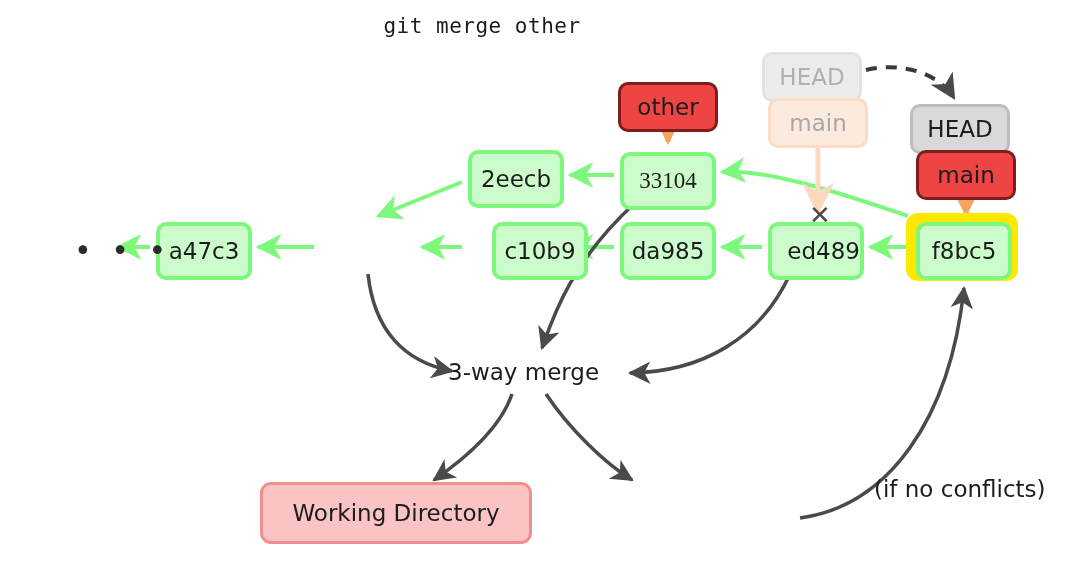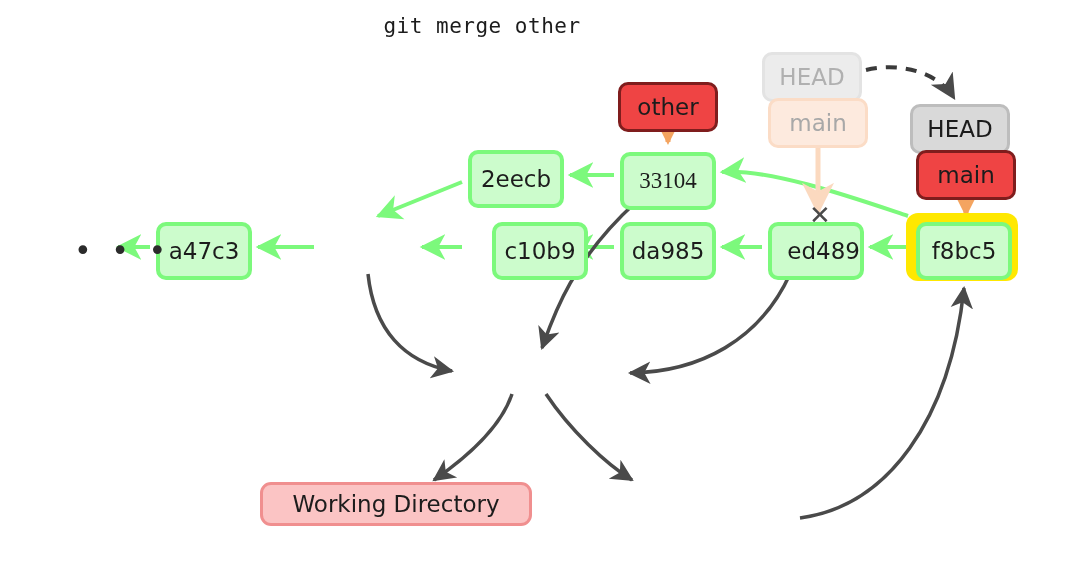--- a/index.html
+++ b/index.html
@@ -89,21 +89,21 @@
     border: 3px solid #fbdcc6;
     color: #a8a8a8;
   }
   .ref-gray-faded {
     background: #ececec;
     border: 3px solid #e3e3e3;
     color: #b0b0b0;
   }
 
   .area {
-    height: 44px;
+    height: 62px;
     border-radius: 11px;
     box-sizing: border-box;
     font-size: 23px;
   }
   .area-work {
     background: #fbc4c4;
     border: 3px solid #f08f8f;
   }
   .area-stage {
     background: #c6c6fb;
@@ -226,19 +226,21 @@
   </div>
   <div class="node commit" style="left:468px; top:150px;">
     <span>2eecb</span>
   </div>
   <div class="node commit" style="left:620px; top:152px;font-family:Liberation Serif, serif;">
     <span>33104</span>
   </div>
 
   <div class="ellipsis" style="left:74px; top:236px;">• • •</div>
 
+  <div class="plaintext" style="left:448px; top:359px;">3-way merge</div>
 
   <div class="node area area-work" style="left:260px; top:482px; width:272px;">
     <span>Working Directory</span>
   </div>
 
+  <div class="plaintext" style="left:874px; top:476px;">(if no conflicts)</div>
 
 </div>
 
 </body></html>

